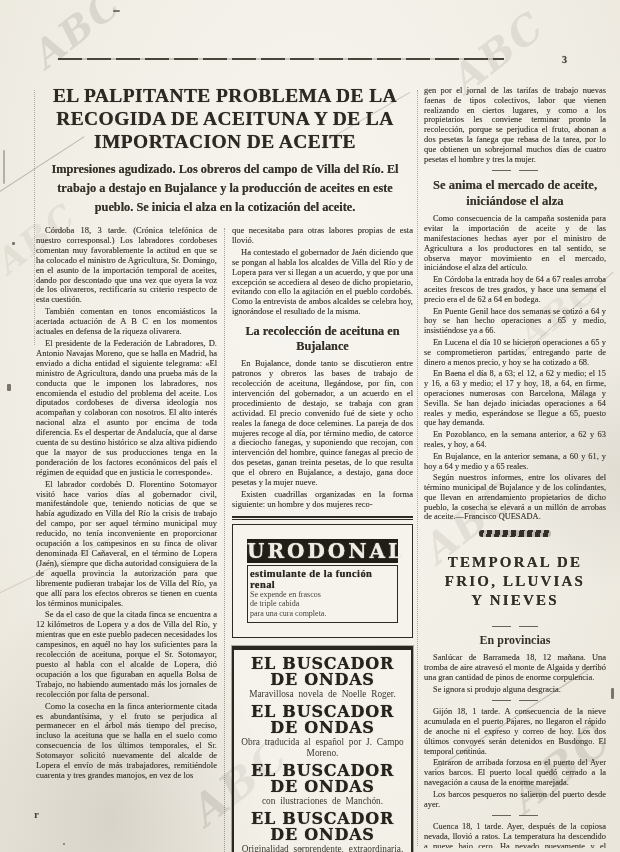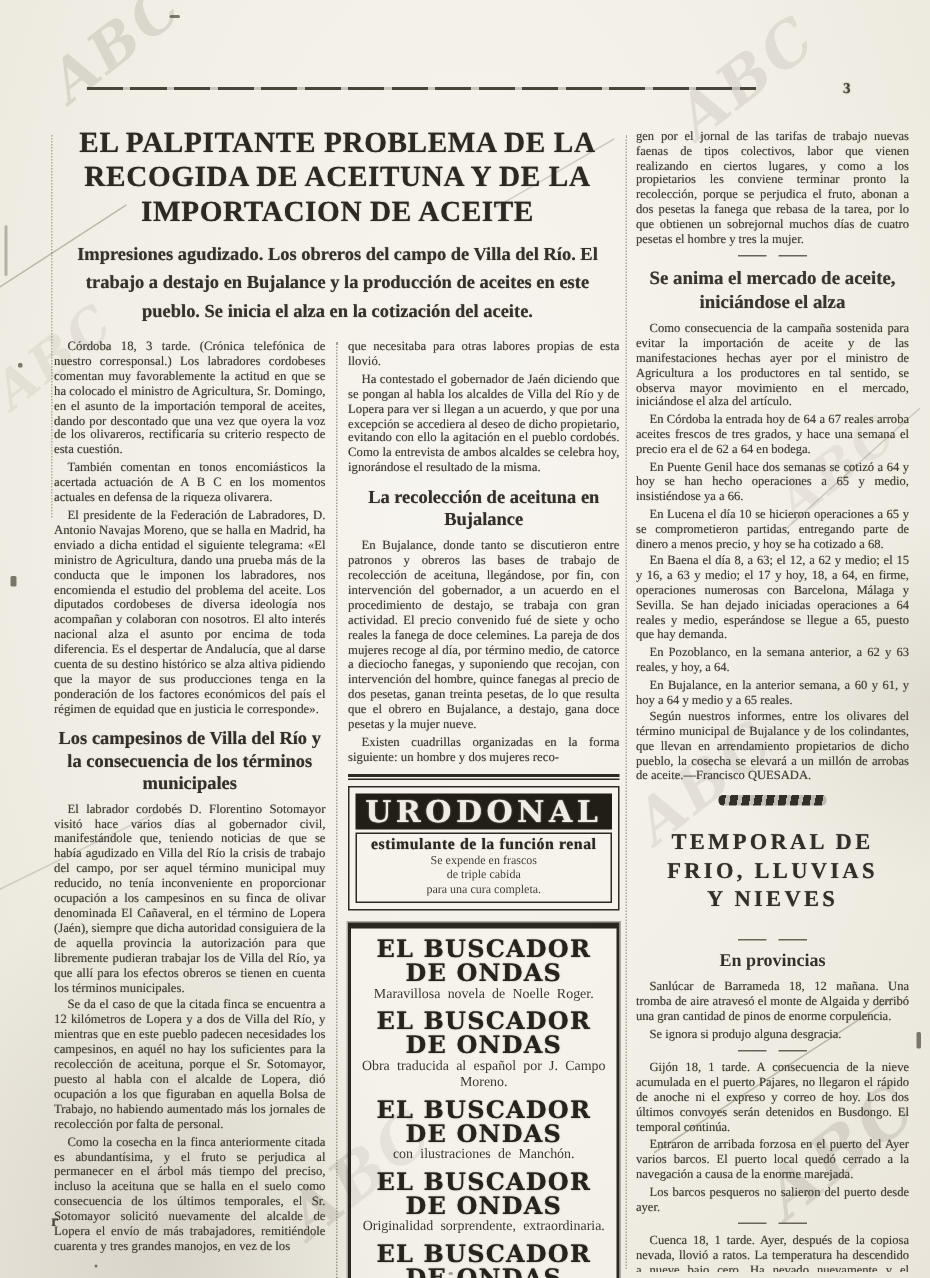--- a/index.html
+++ b/index.html
@@ -88,27 +88,27 @@
     background:repeating-linear-gradient(100deg,#332f28 0 5px, rgba(51,47,40,.25) 5px 8px);
   }
   .temporal-heading{
     margin:16px;text-align:center;font-size:15px;line-height:19px;font-weight:bold;
     letter-spacing:2.2px;color:#332f28;text-shadow:0 0 .6px rgba(51,47,40,.7);
   }
   .prov-sub{margin:1px 0 5px;text-align:center;font-size:12px;font-weight:bold;color:#36322a;}
 
   
   .double-rule{margin:6px 0 4px;height:4px;border-top:2px solid #2e2a23;border-bottom:1px solid #2e2a23;}
-  .uro-box{border:1.5px solid #2e2a23;padding:4px;background:rgba(250,248,242,.4);}
+  .uro-box{border:1.5px solid #2e2a23;padding:14px;background:rgba(250,248,242,.4);}
   .uro-title{
     background:#211d17;color:#efece3;text-align:center;
     font-family:"DejaVu Serif", serif;font-weight:bold;font-size:20px;line-height:24px;
     letter-spacing:3px;text-shadow:0 0 1px #efece3;
   }
-  .uro-inner{border:1px solid #2e2a23;margin-top:2px;padding:2px 2px 4px;text-align:center;}
+  .uro-inner{border:1px solid #2e2a23;margin-top:2px;padding:2px 2px 4px;}
   .uro-tagline{font-size:10.5px;font-weight:bold;color:#2c2821;letter-spacing:.4px;
     text-shadow:0 0 .7px rgba(44,40,33,.8);}
   .uro-line{font-size:8px;line-height:9.5px;color:#443f36;}
 
   
   .buscador-box{
     margin-top:8px;border:2px solid #2b2720;border-top-width:4px;border-bottom-width:3px;
     box-shadow:0 0 0 1px rgba(43,39,32,.35);
     padding:6px 5px 7px;text-align:center;background:rgba(250,248,242,.35);
   }
@@ -158,21 +158,20 @@
 
   <section class="article-block">
     <h1 class="headline">EL PALPITANTE PROBLEMA DE LA RECOGIDA DE ACEITUNA Y DE LA IMPORTACION DE ACEITE</h1>
     <p class="standfirst">Impresiones agudizado. Los obreros del campo de Villa del Río. El trabajo a destajo en Bujalance y la producción de aceites en este pueblo. Se inicia el alza en la cotización del aceite.</p>
 
     <div class="cols">
       <div class="col bodytext">
         <p>Córdoba 18, 3 tarde. (Crónica telefónica de nuestro corresponsal.) Los labradores cordobeses comentan muy favorablemente la actitud en que se ha colocado el ministro de Agricultura, Sr. Domingo, en el asunto de la importación temporal de aceites, dando por descontado que una vez que oyera la voz de los olivareros, rectificaría su criterio respecto de esta cuestión.</p>
         <p>También comentan en tonos encomiásticos la acertada actuación de A B C en los momentos actuales en defensa de la riqueza olivarera.</p>
         <p>El presidente de la Federación de Labradores, D. Antonio Navajas Moreno, que se halla en Madrid, ha enviado a dicha entidad el siguiente telegrama: «El ministro de Agricultura, dando una prueba más de la conducta que le imponen los labradores, nos encomienda el estudio del problema del aceite. Los diputados cordobeses de diversa ideología nos acompañan y colaboran con nosotros. El alto interés nacional alza el asunto por encima de toda diferencia. Es el despertar de Andalucía, que al darse cuenta de su destino histórico se alza altiva pidiendo que la mayor de sus producciones tenga en la ponderación de los factores económicos del país el régimen de equidad que en justicia le corresponde».</p>
-        <h3 class="col-sub">Los campesinos de Villa del Río y la consecuencia de los términos municipales</h3>
         <p>El labrador cordobés D. Florentino Sotomayor visitó hace varios días al gobernador civil, manifestándole que, teniendo noticias de que se había agudizado en Villa del Río la crisis de trabajo del campo, por ser aquel término municipal muy reducido, no tenía inconveniente en proporcionar ocupación a los campesinos en su finca de olivar denominada El Cañaveral, en el término de Lopera (Jaén), siempre que dicha autoridad consiguiera de la de aquella provincia la autorización para que libremente pudieran trabajar los de Villa del Río, ya que allí para los efectos obreros se tienen en cuenta los términos municipales.</p>
         <p>Se da el caso de que la citada finca se encuentra a 12 kilómetros de Lopera y a dos de Villa del Río, y mientras que en este pueblo padecen necesidades los campesinos, en aquél no hay los suficientes para la recolección de aceituna, porque el Sr. Sotomayor, puesto al habla con el alcalde de Lopera, dió ocupación a los que figuraban en aquella Bolsa de Trabajo, no habiendo aumentado más los jornales de recolección por falta de personal.</p>
         <p>Como la cosecha en la finca anteriormente citada es abundantísima, y el fruto se perjudica al permanecer en el árbol más tiempo del preciso, incluso la aceituna que se halla en el suelo como consecuencia de los últimos temporales, el Sr. Sotomayor solicitó nuevamente del alcalde de Lopera el envío de más trabajadores, remitiéndole cuarenta y tres grandes manojos, en vez de los</p>
       </div>
 
       <div class="colrule"></div>
 
       <div class="col bodytext">
         <p class="cont">que necesitaba para otras labores propias de esta llovió.</p>
         <p>Ha contestado el gobernador de Jaén diciendo que se pongan al habla los alcaldes de Villa del Río y de Lopera para ver si llegan a un acuerdo, y que por una excepción se accediera al deseo de dicho propietario, evitando con ello la agitación en el pueblo cordobés. Como la entrevista de ambos alcaldes se celebra hoy, ignorándose el resultado de la misma.</p>

